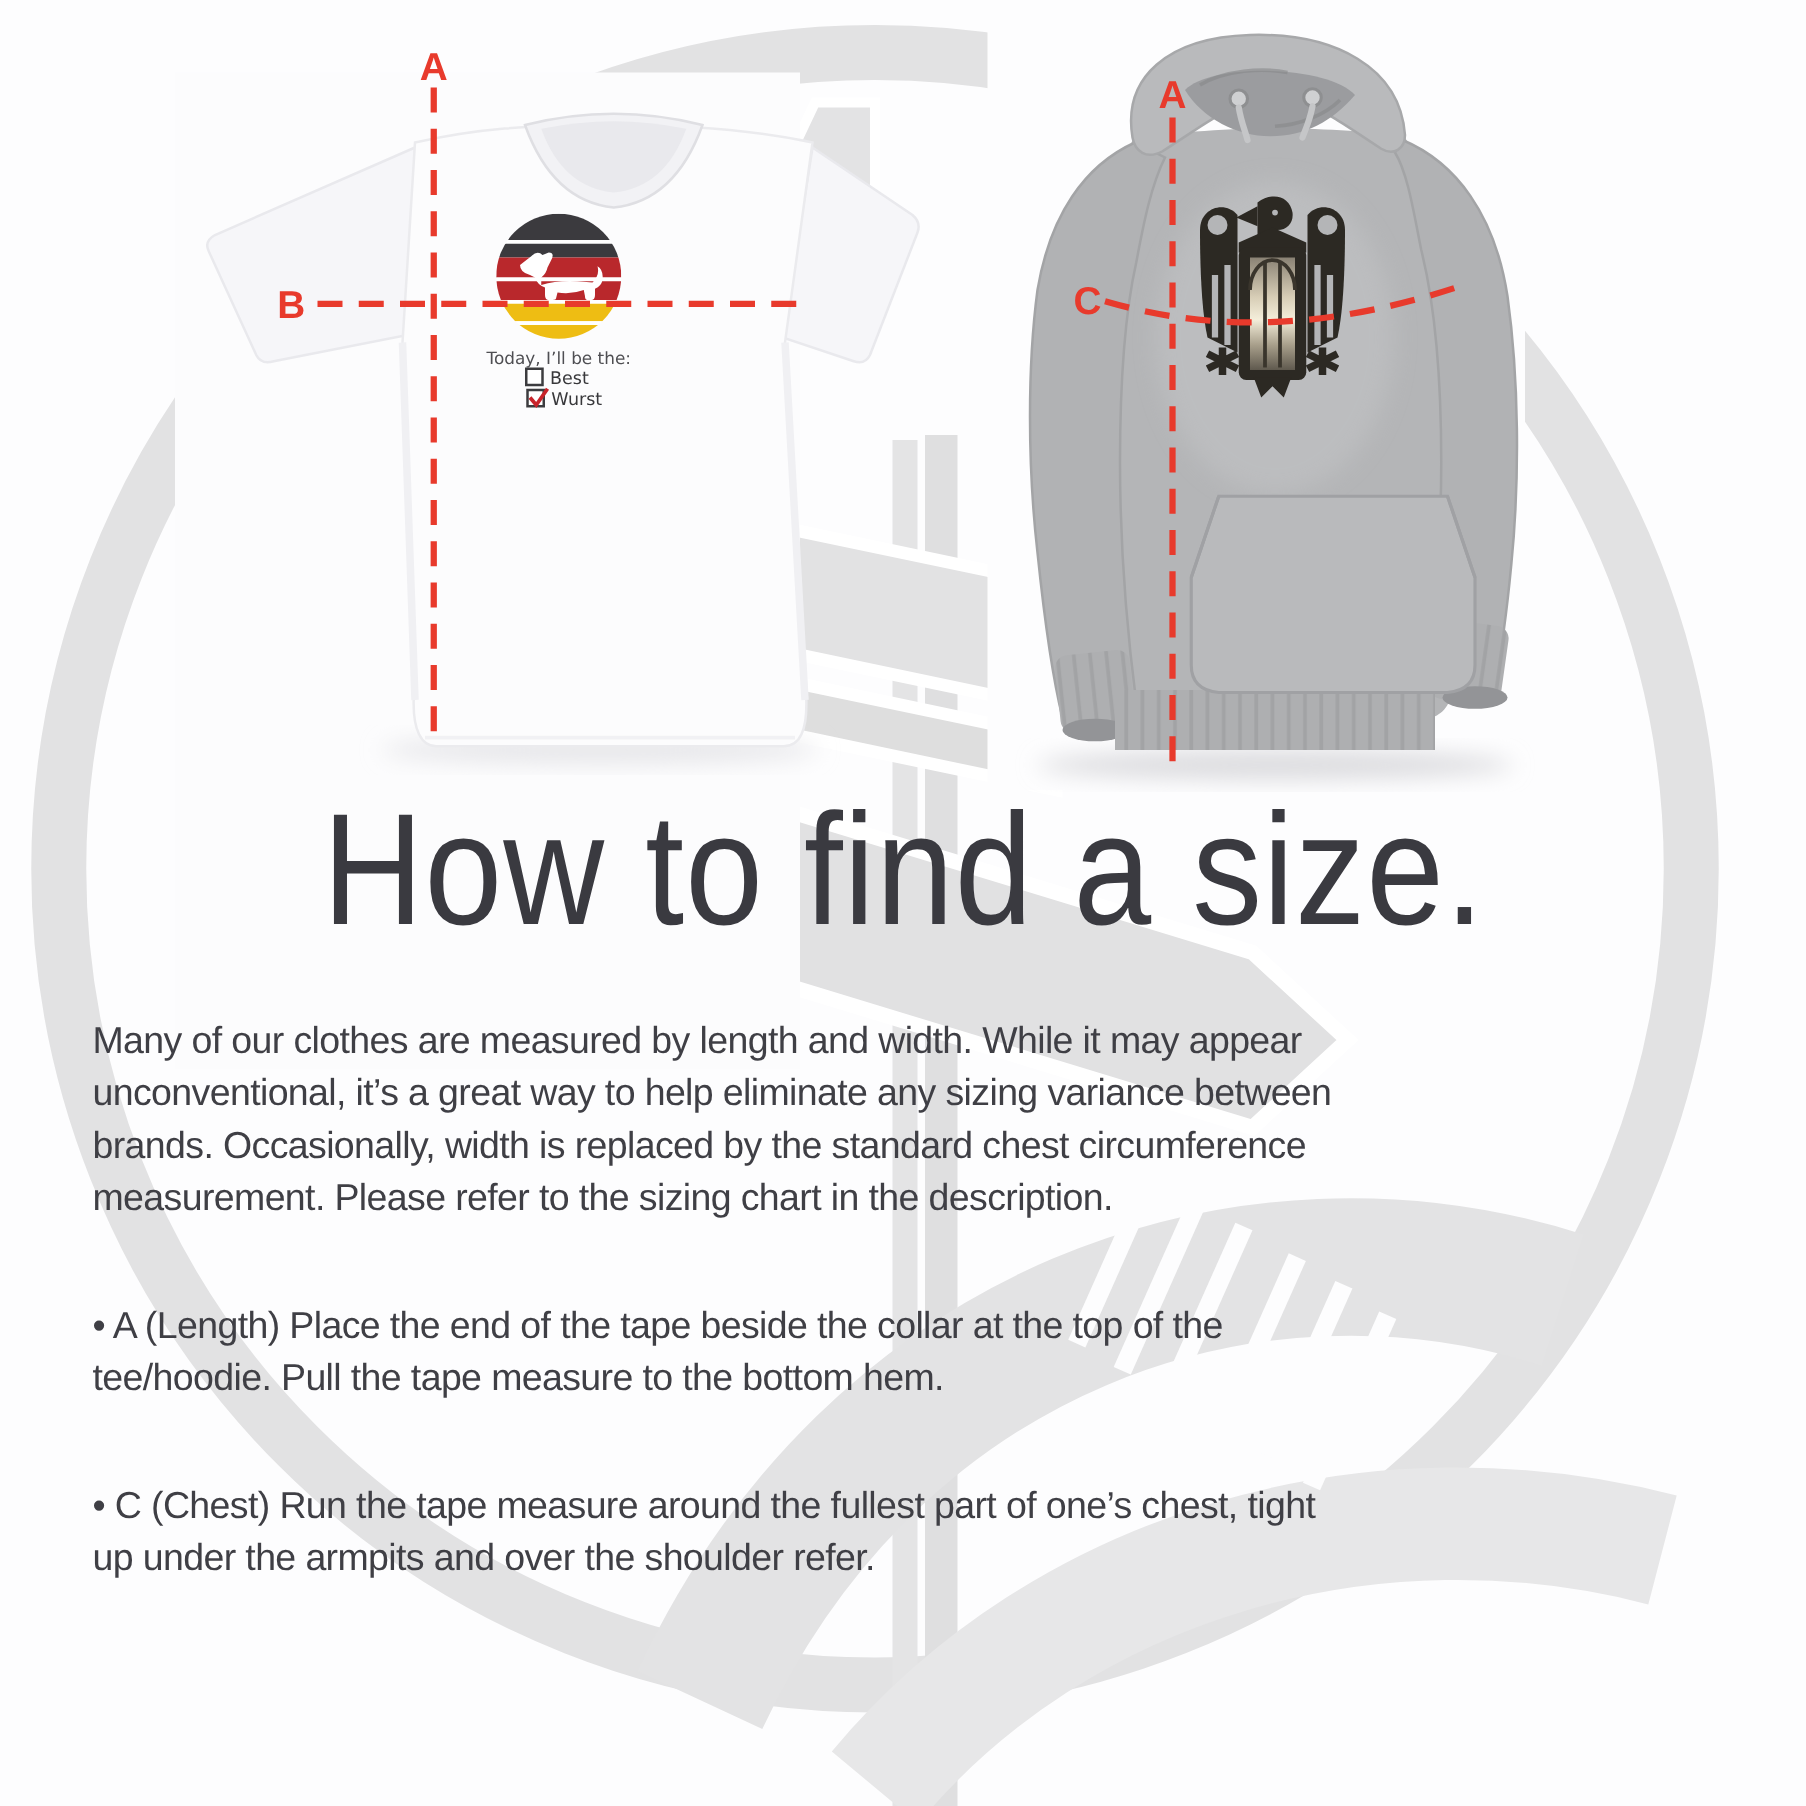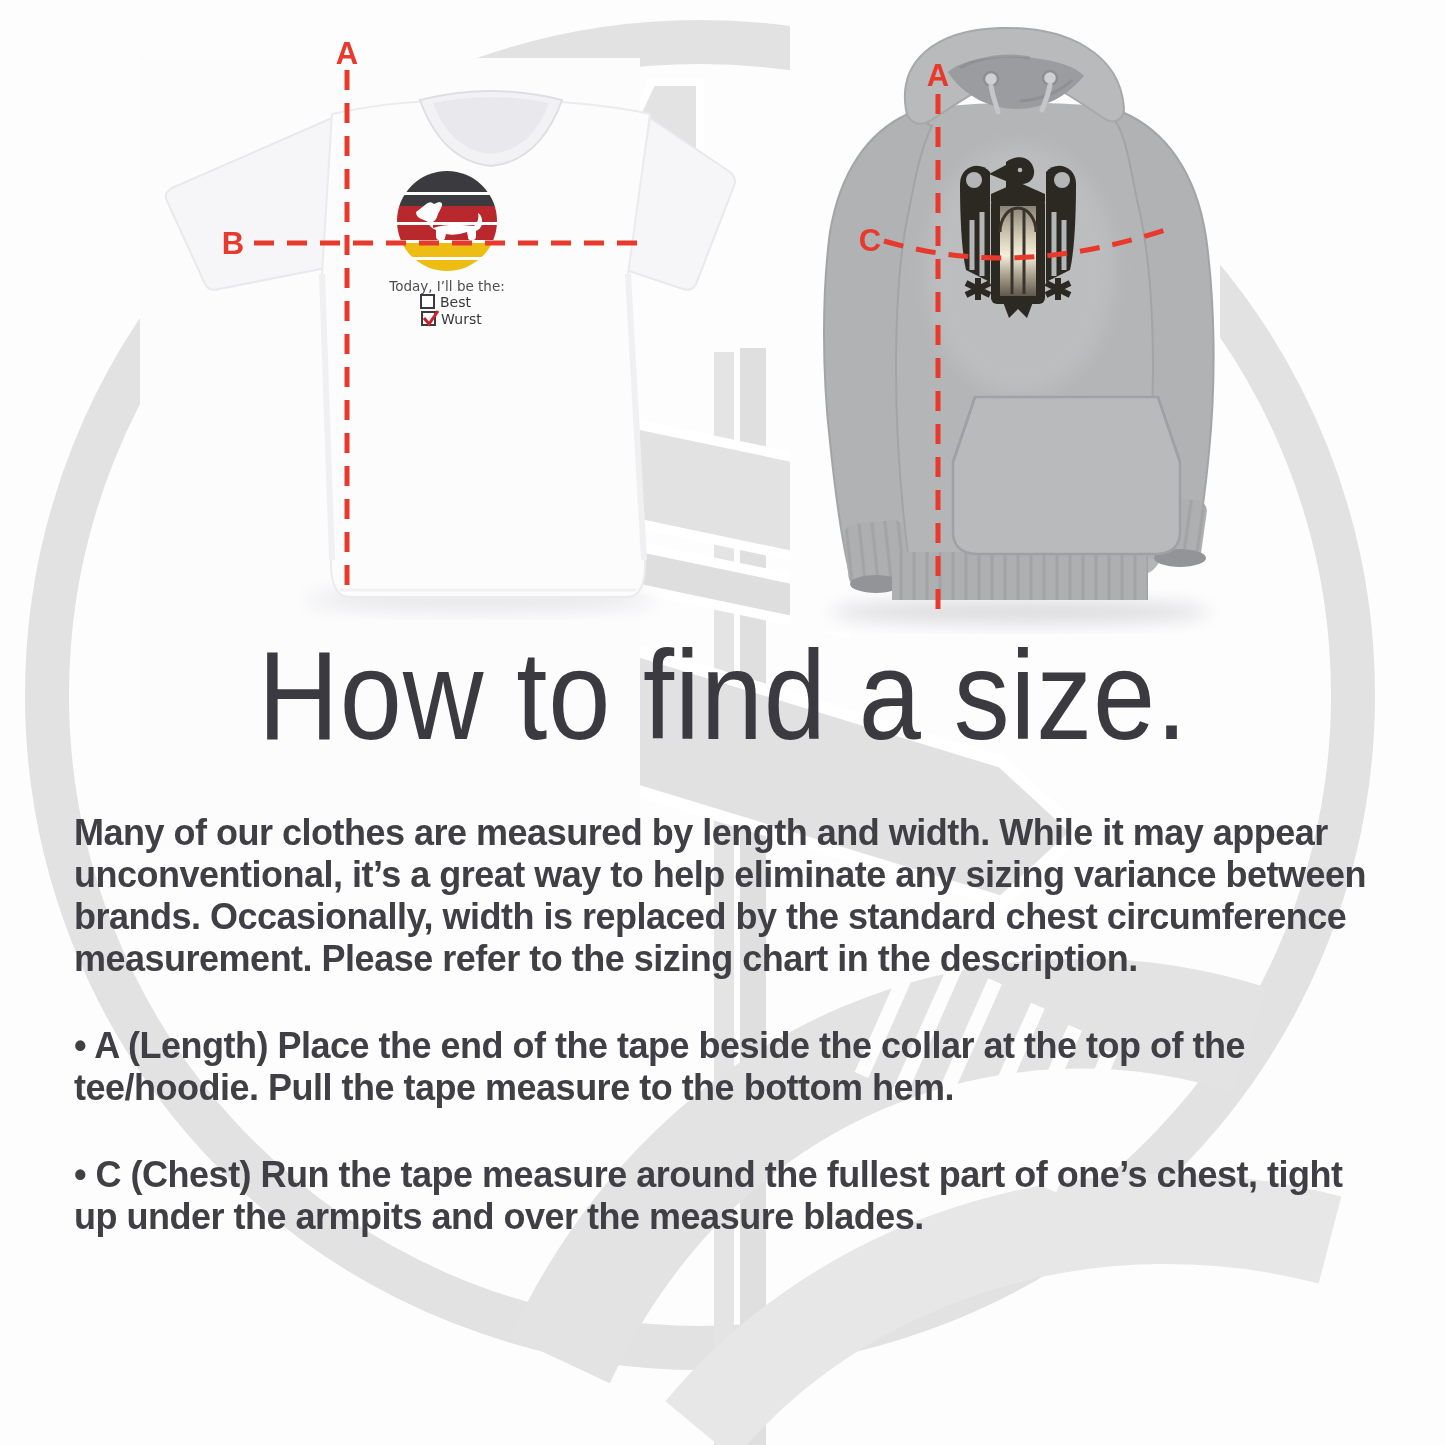--- a/index.html
+++ b/index.html
@@ -9,25 +9,25 @@
   }
   .scene{position:absolute;left:0;top:0;width:1445px;height:1445px;display:block;}
   .page-title{
     position:absolute;top:640px;left:50%;
     transform:translateX(-50%) scaleX(0.88);transform-origin:center;
     font-size:127px;line-height:110px;font-weight:400;letter-spacing:1px;
     color:var(--heading,#3a3a40);white-space:pre;
   }
   .bodycopy{
     position:absolute;left:74px;top:812px;width:1360px;
-    color:var(--text-dark,#3f3f45);font-weight:bold;font-size:36px;
+    color:var(--text-dark,#3f3f45);font-weight:normal;font-size:30px;
     line-height:42px;letter-spacing:-0.5px;
   }
   .bodycopy p{margin:0;white-space:pre;}
-  .bodycopy p + p{margin-top:45px;}
+  .bodycopy p + p{margin-top:60px;}
   .svg-label{
     font-family:"Liberation Sans",sans-serif;font-weight:bold;font-size:31px;
     fill:var(--accent-red,#e83a2c);
   }
   .tee-caption{font-family:"DejaVu Sans",sans-serif;font-size:13.5px;fill:#4e4e52;}
   .tee-opt{font-family:"DejaVu Sans",sans-serif;font-size:14px;fill:#38383b;}
   .dash{stroke:var(--accent-red,#e83a2c);stroke-width:5;stroke-dasharray:20 13;fill:none;}
 </style>
 </head>
 <body>
@@ -219,16 +219,16 @@
   <div class="page-title">How to find a size.</div>
 
   <div class="bodycopy">
     <p>Many of our clothes are measured by length and width. While it may appear
 unconventional, it’s a great way to help eliminate any sizing variance between
 brands. Occasionally, width is replaced by the standard chest circumference
 measurement. Please refer to the sizing chart in the description.</p>
     <p>• A (Length) Place the end of the tape beside the collar at the top of the
 tee/hoodie. Pull the tape measure to the bottom hem.</p>
     <p>• C (Chest) Run the tape measure around the fullest part of one’s chest, tight
-up under the armpits and over the measure blades.</p>
+up under the armpits and over the shoulder refer.</p>
   </div>
 
 </div>
 
 </body></html>

